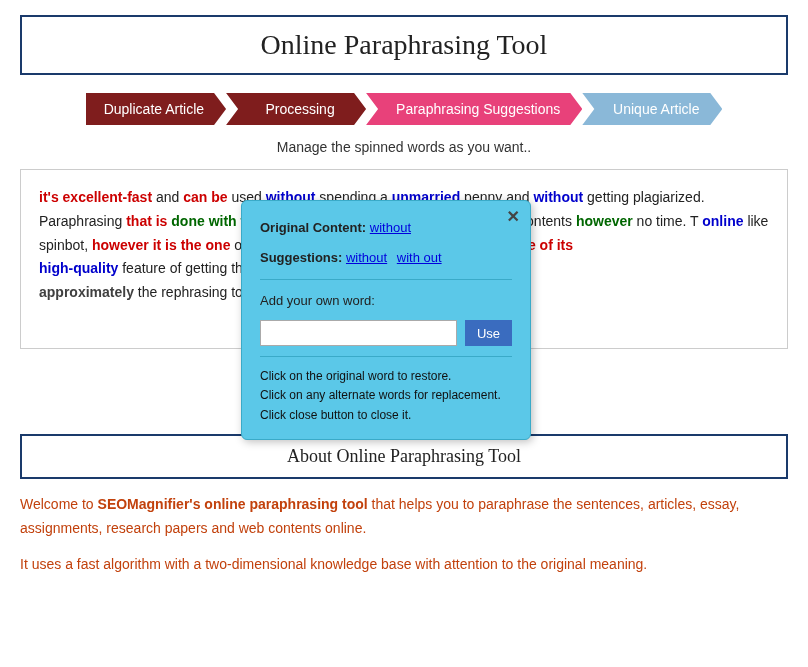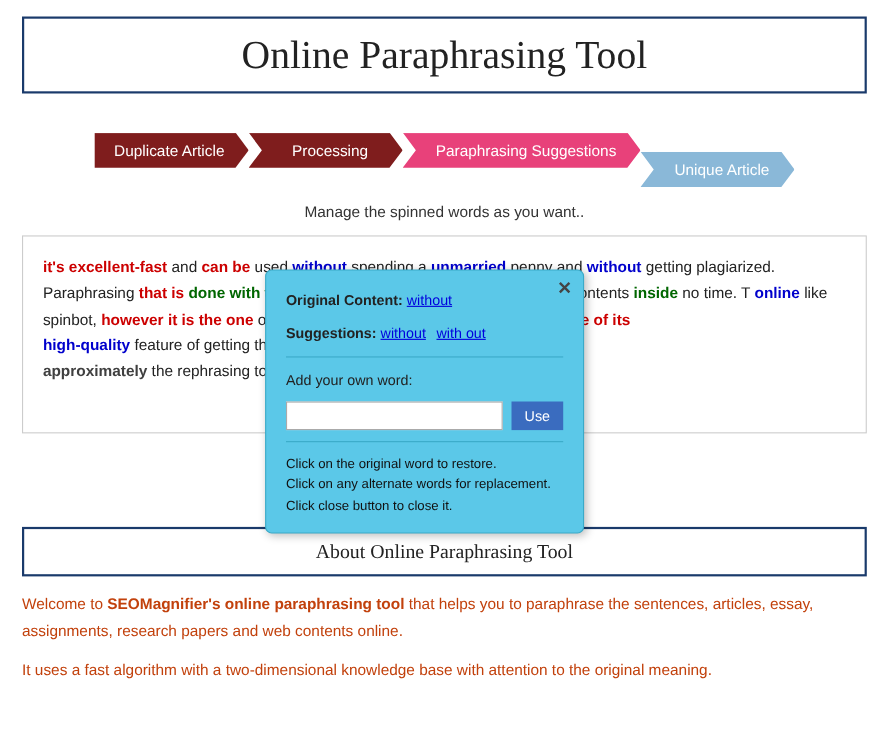--- a/index.html
+++ b/index.html
@@ -16,21 +16,21 @@
     }
 
     
     .main-title-box {
       border: 2px solid #1a3a6b;
       text-align: center;
       padding: 12px 20px;
       margin-bottom: 18px;
     }
     .main-title-box h1 {
-      font-size: 36px;
+      font-size: 28px;
       font-weight: normal;
       font-family: Georgia, serif;
       color: #222;
     }
 
     
     .steps-bar {
       display: flex;
       align-items: center;
       justify-content: center;
@@ -47,21 +47,21 @@
       min-width: 140px;
       text-align: center;
       cursor: default;
     }
     .step:first-child {
       clip-path: polygon(0 0, calc(100% - 12px) 0, 100% 50%, calc(100% - 12px) 100%, 0 100%);
       padding-left: 18px;
     }
     .step-blue { background: #7f1d1d; }
     .step-pink { background: #e8417a; }
-    .step-gray { background: #8ab8d8; margin-top: 35px; }
+    .step-gray { background: #8ab8d8; }
 
     
     .subtitle {
       text-align: center;
       margin-bottom: 14px;
       font-family: Arial, sans-serif;
       font-size: 14px;
       color: #333;
     }
 
@@ -234,21 +234,21 @@
     <span class="normal">Paraphrasing </span>
     <span class="w-red">that is</span>
     <span class="normal"> </span>
     <span class="w-green">done with the</span>
     <span class="normal"> </span>
     
     <span class="w-orange">harming factor</span>
     <span class="normal"> to do to get the </span>
     <span class="w-pink">favored</span>
     <span class="normal"> contents </span>
-    <span class="w-green">inside</span>
+    <span class="w-green">however</span>
     <span class="normal"> no time. T</span>
     <span class="w-blue">online</span>
     <span class="normal"> like spinbot, </span>
     <span class="w-red">however it is the one</span>
     <span class="normal"> on which </span>
     <span class="w-green">you can acce</span>
     <span class="normal">vs, and </span>
     <span class="w-red">it's far because of its</span>
     <br>
     <span class="w-blue">high-quality</span>

